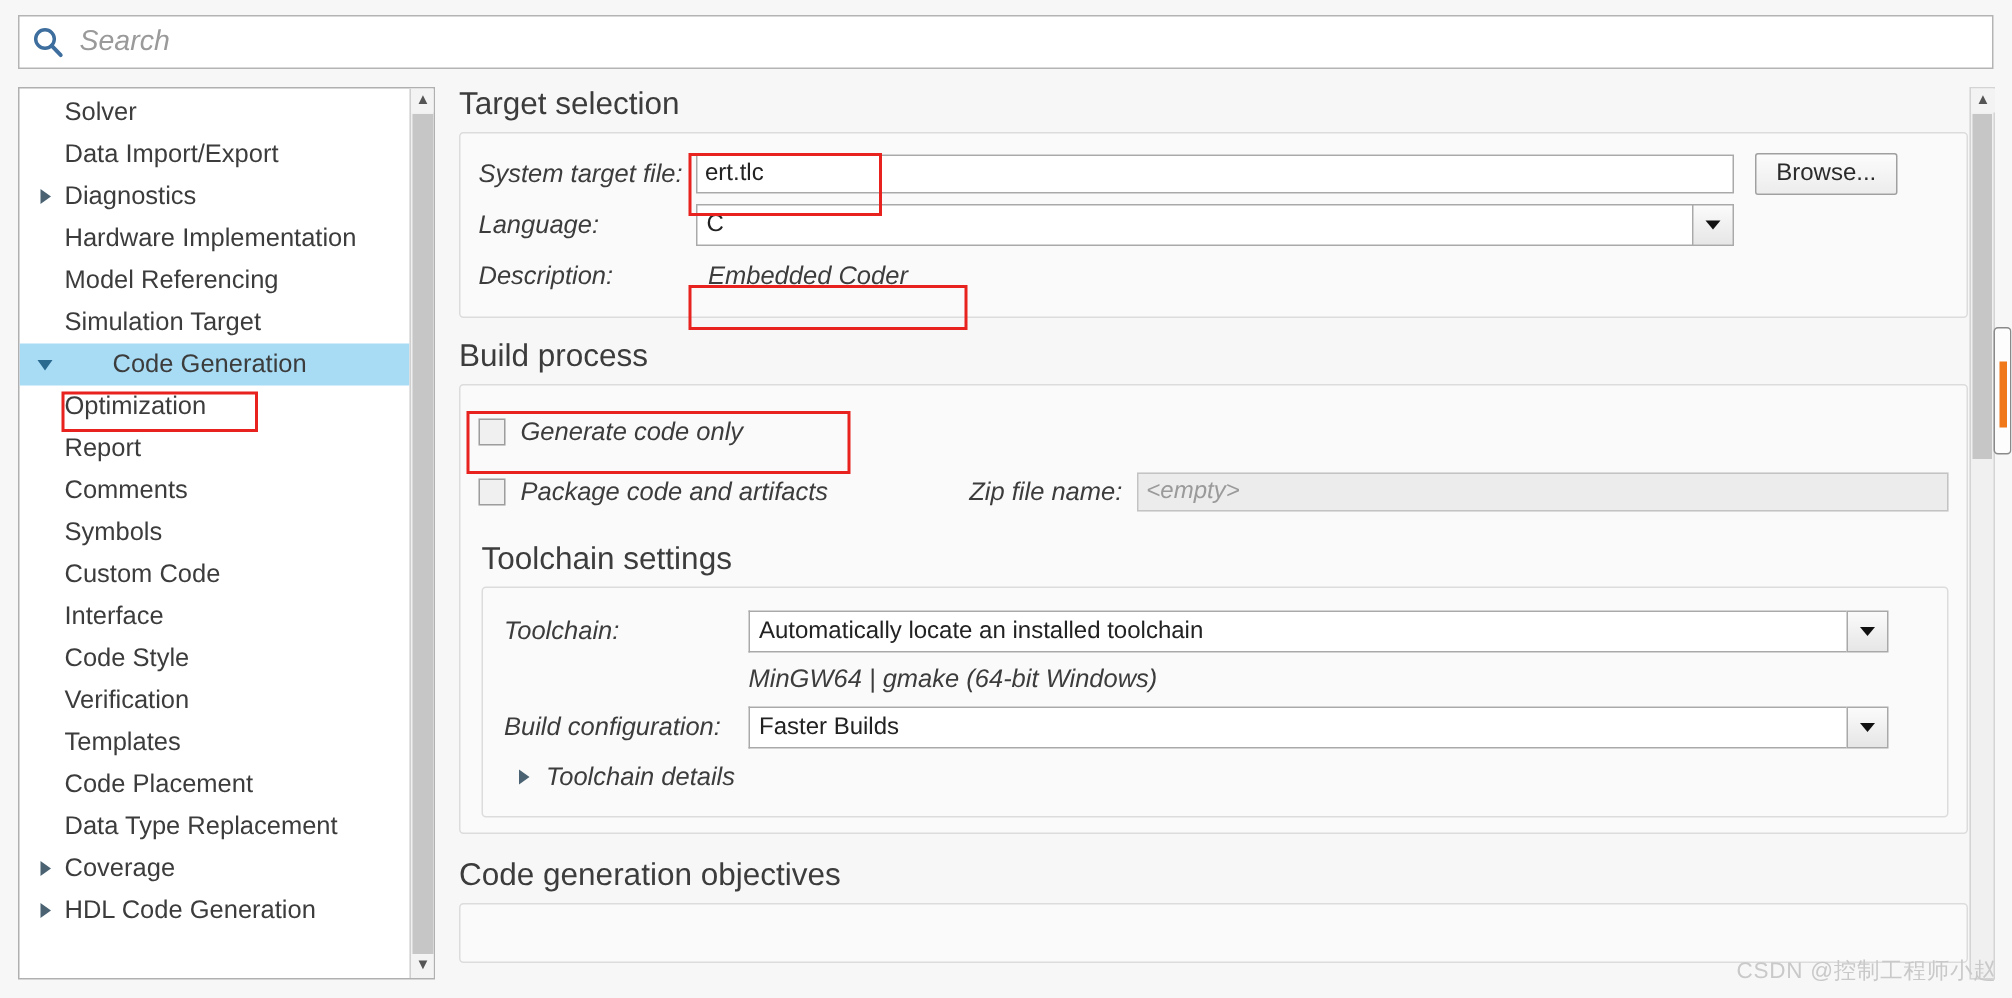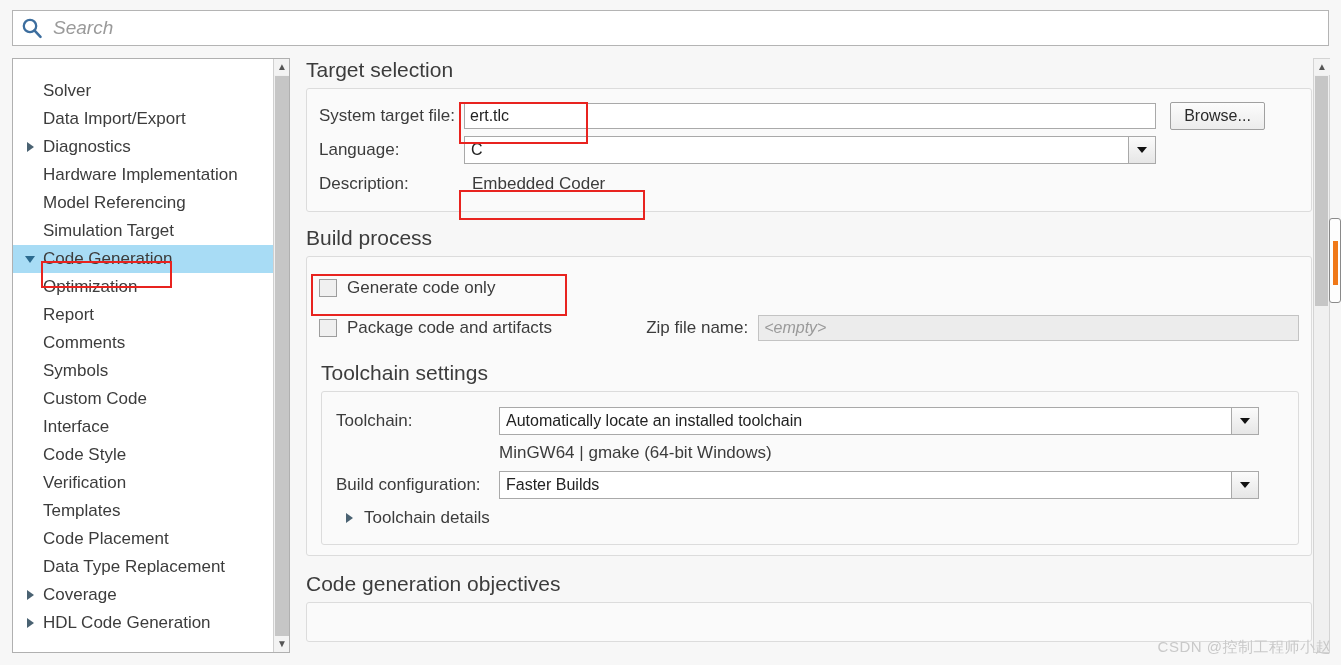--- a/index.html
+++ b/index.html
@@ -42,34 +42,34 @@
   .tree-panel {
     position: absolute;
     left: 12px; top: 58px;
     width: 278px; height: 595px;
     background: #ffffff;
     border: 1px solid #b0b0b0;
     overflow: hidden;
   }
   .tree-list {
     position: absolute;
-    left: 0; top: 18px;
+    left: 0; top: 2px;
     width: 260px;
   }
   .tree-item {
     position: relative;
     height: 28px;
     display: flex;
     align-items: center;
     padding-left: 8px;
     font-size: 17px;
     color: #3c3c3c;
     white-space: nowrap;
   }
-  .tree-item.selected { background: #a8dcf5; width: 260px; }
+  .tree-item.selected { background: #a8dcf5; width: 260px; gap: 32px; }
   .tw {
     width: 18px; flex: 0 0 18px;
     display: flex; align-items: center; justify-content: center;
   }
   .arrow-right {
     width: 0; height: 0;
     border-left: 7px solid #4a6272;
     border-top: 5px solid transparent;
     border-bottom: 5px solid transparent;
   }
@@ -126,20 +126,21 @@
   }
   .row {
     display: flex;
     align-items: center;
     height: 34px;
   }
   .lbl {
     font-size: 17px;
     color: #3c3c3c;
     white-space: nowrap;
+    font-style: italic;
   }
   .txtfield {
     height: 26px;
     background: #ffffff;
     border: 1px solid #a9a9a9;
     font-size: 16px;
     color: #222;
     padding: 0 5px;
     display: flex;
     align-items: center;

